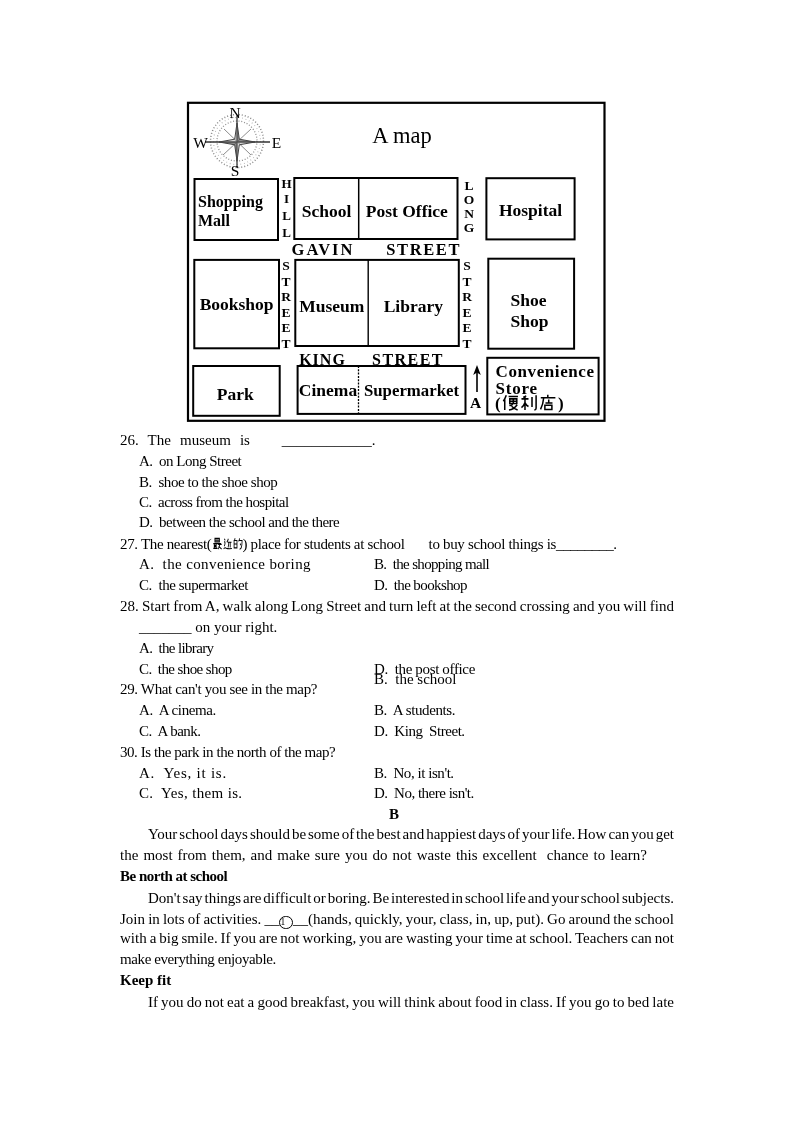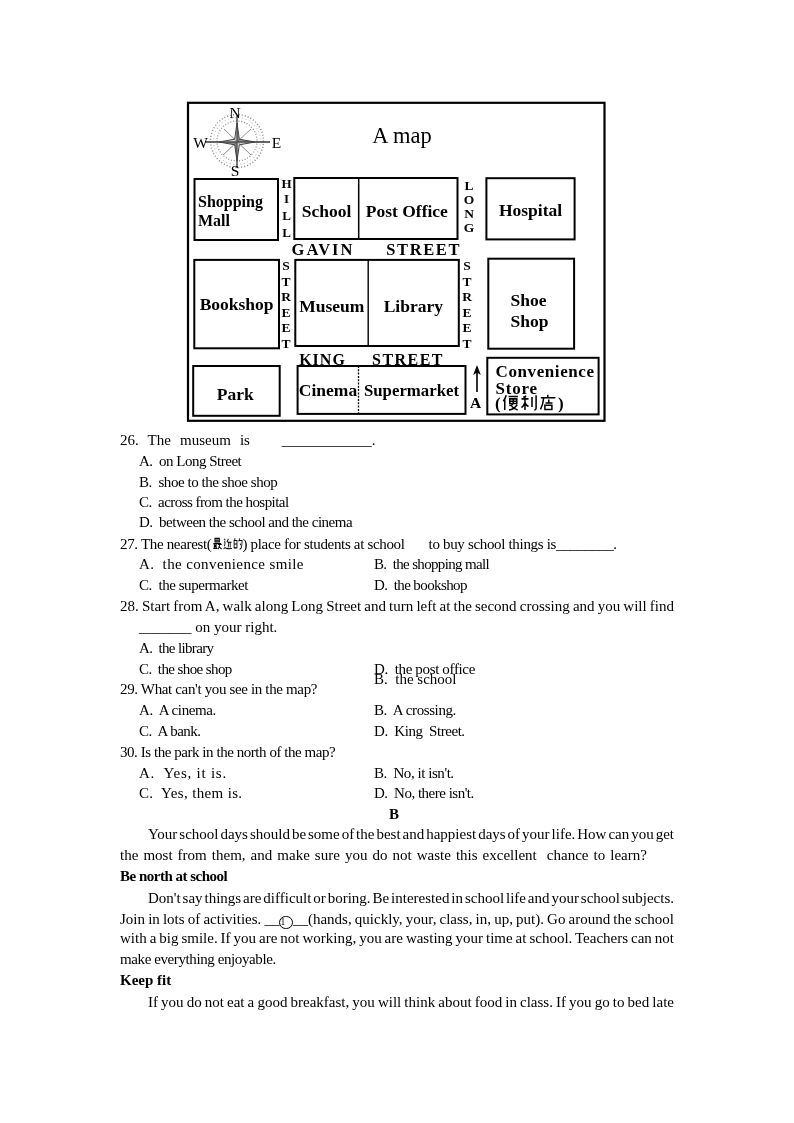--- a/index.html
+++ b/index.html
@@ -171,29 +171,29 @@
 </svg>
 
 <div class="ln" style="left:120px;top:430px;word-spacing:0.8px">26.  The  museum  is       ____________.</div>
 
 <div class="ln" style="left:139px;top:450.5px;letter-spacing:-0.5px">A.  on Long Street</div>
 
 <div class="ln" style="left:139px;top:471.5px;letter-spacing:-0.45px">B.  shoe to the shoe shop</div>
 
 <div class="ln" style="left:139px;top:491.5px;letter-spacing:-0.55px">C.  across from the hospital</div>
 
-<div class="ln" style="left:139px;top:512px;letter-spacing:-0.5px">D.  between the school and the cinema</div>
+<div class="ln" style="left:139px;top:512px;letter-spacing:-0.5px">D.  between the school and the there</div>
 
 <div class="ln" style="left:120px;top:533.5px;letter-spacing:-0.33px">27. The nearest(<svg width="31" height="14" viewBox="0 0 48 16" preserveAspectRatio="none" style="vertical-align:-2px">
       <use href="#cj-zui"></use>
       <use href="#cj-jin" x="16"></use>
       <use href="#cj-de" x="32"></use>
     </svg>) place for students at school       to buy school things is________.</div>
 
-<div class="ln" style="left:139px;top:554px;letter-spacing:0.38px">A.  the convenience smile</div>
+<div class="ln" style="left:139px;top:554px;letter-spacing:0.38px">A.  the convenience boring</div>
 
 <div class="ln" style="left:374px;top:554px;letter-spacing:-0.65px">B.  the shopping mall</div>
 
 <div class="ln" style="left:139px;top:574.5px;letter-spacing:-0.45px">C.  the supermarket</div>
 
 <div class="ln" style="left:374px;top:574.5px;letter-spacing:-0.6px">D.  the bookshop</div>
 
 <div class="ln j" style="left:120px;top:596px;word-spacing:-1.2px">28. Start from A,  walk along Long Street and turn left  at the second crossing and you will find</div>
 
 <div class="ln" style="left:139px;top:617px">_______ on your right.</div>
@@ -203,21 +203,21 @@
 <div class="ln" style="left:374px;top:669px">B.  the school</div>
 
 <div class="ln" style="left:139px;top:658.5px;letter-spacing:-0.6px">C.  the shoe shop</div>
 
 <div class="ln" style="left:374px;top:658.5px;letter-spacing:-0.35px">D.  the post office</div>
 
 <div class="ln" style="left:120px;top:679px;letter-spacing:-0.35px">29. What can't you see in the map?</div>
 
 <div class="ln" style="left:139px;top:700px;letter-spacing:-0.4px">A.  A cinema.</div>
 
-<div class="ln" style="left:374px;top:700px;letter-spacing:-0.4px">B.  A crossing.</div>
+<div class="ln" style="left:374px;top:700px;letter-spacing:-0.4px">B.  A students.</div>
 
 <div class="ln" style="left:139px;top:720.5px;letter-spacing:-0.5px">C.  A bank.</div>
 
 <div class="ln" style="left:374px;top:720.5px;letter-spacing:-0.45px">D.  King  Street.</div>
 
 <div class="ln" style="left:120px;top:741.5px;letter-spacing:-0.45px">30. Is the park in the north of the map?</div>
 
 <div class="ln" style="left:139px;top:762.5px;letter-spacing:0.75px">A.  Yes, it is.</div>
 
 <div class="ln" style="left:374px;top:762.5px;letter-spacing:-0.45px">B.  No, it isn't.</div>

